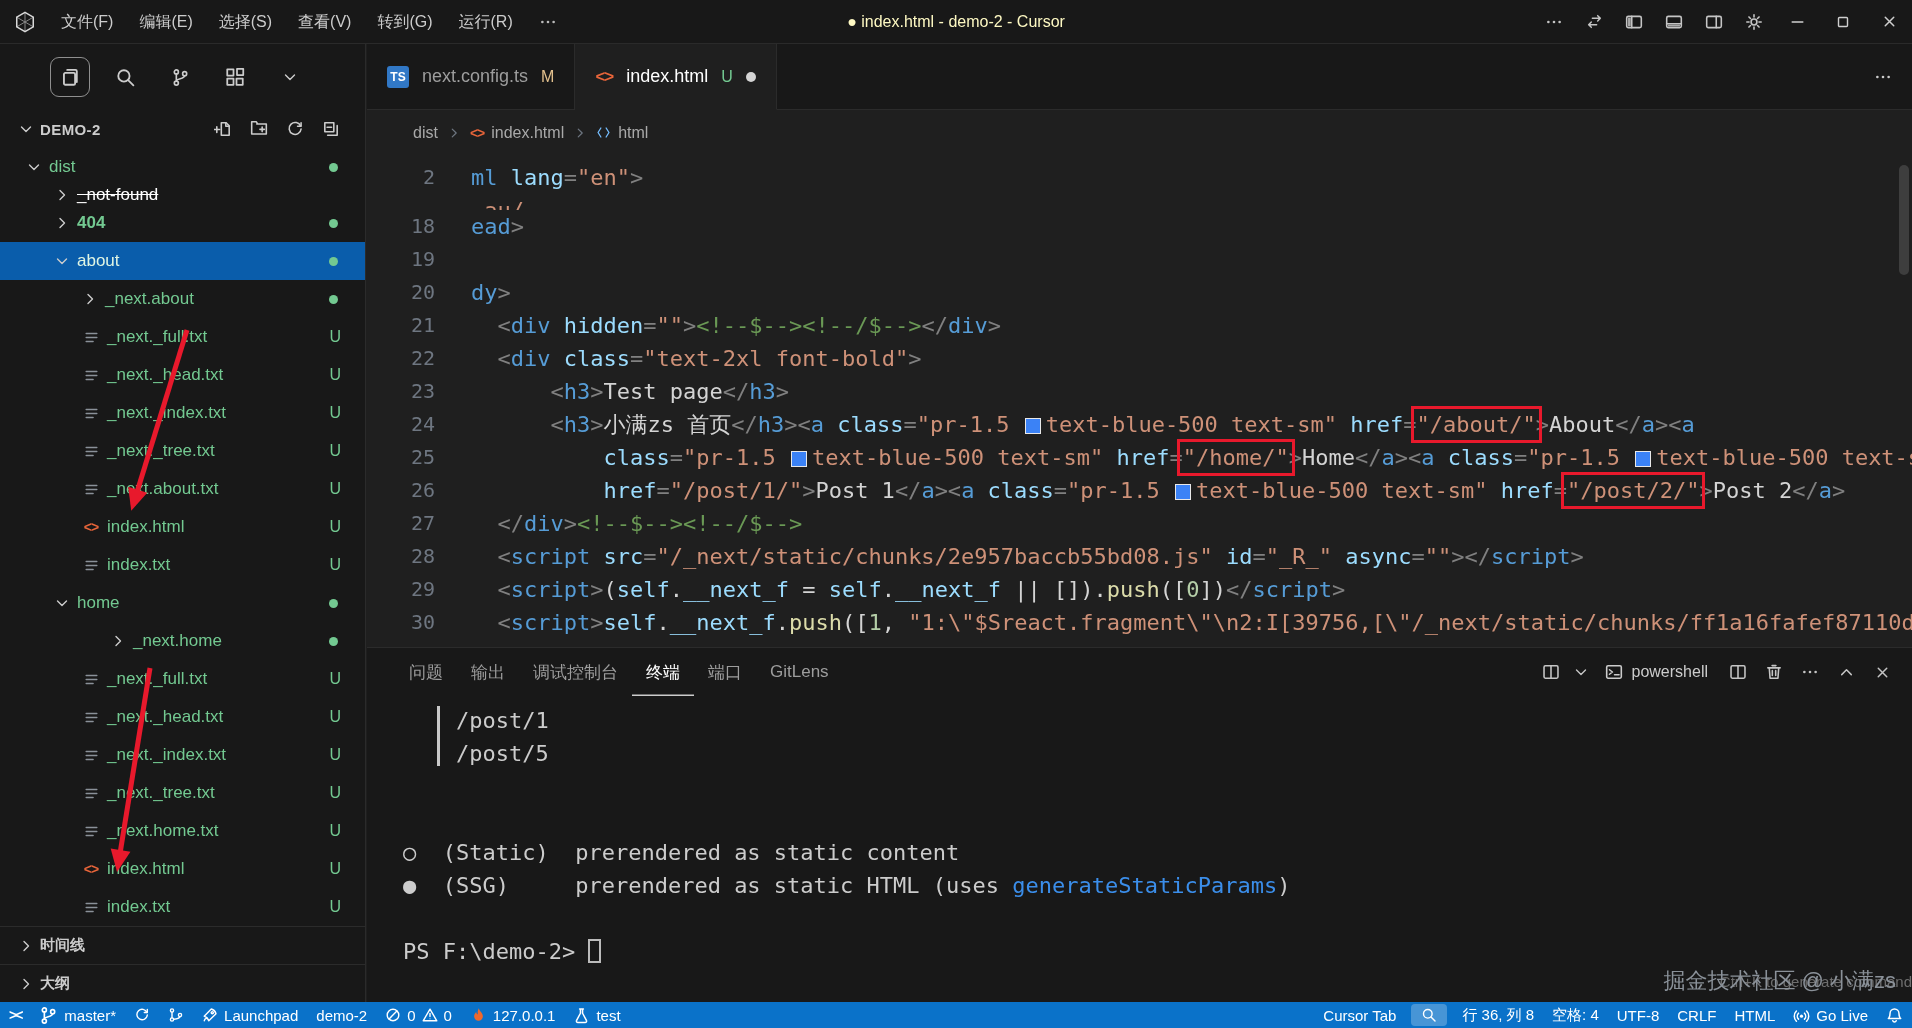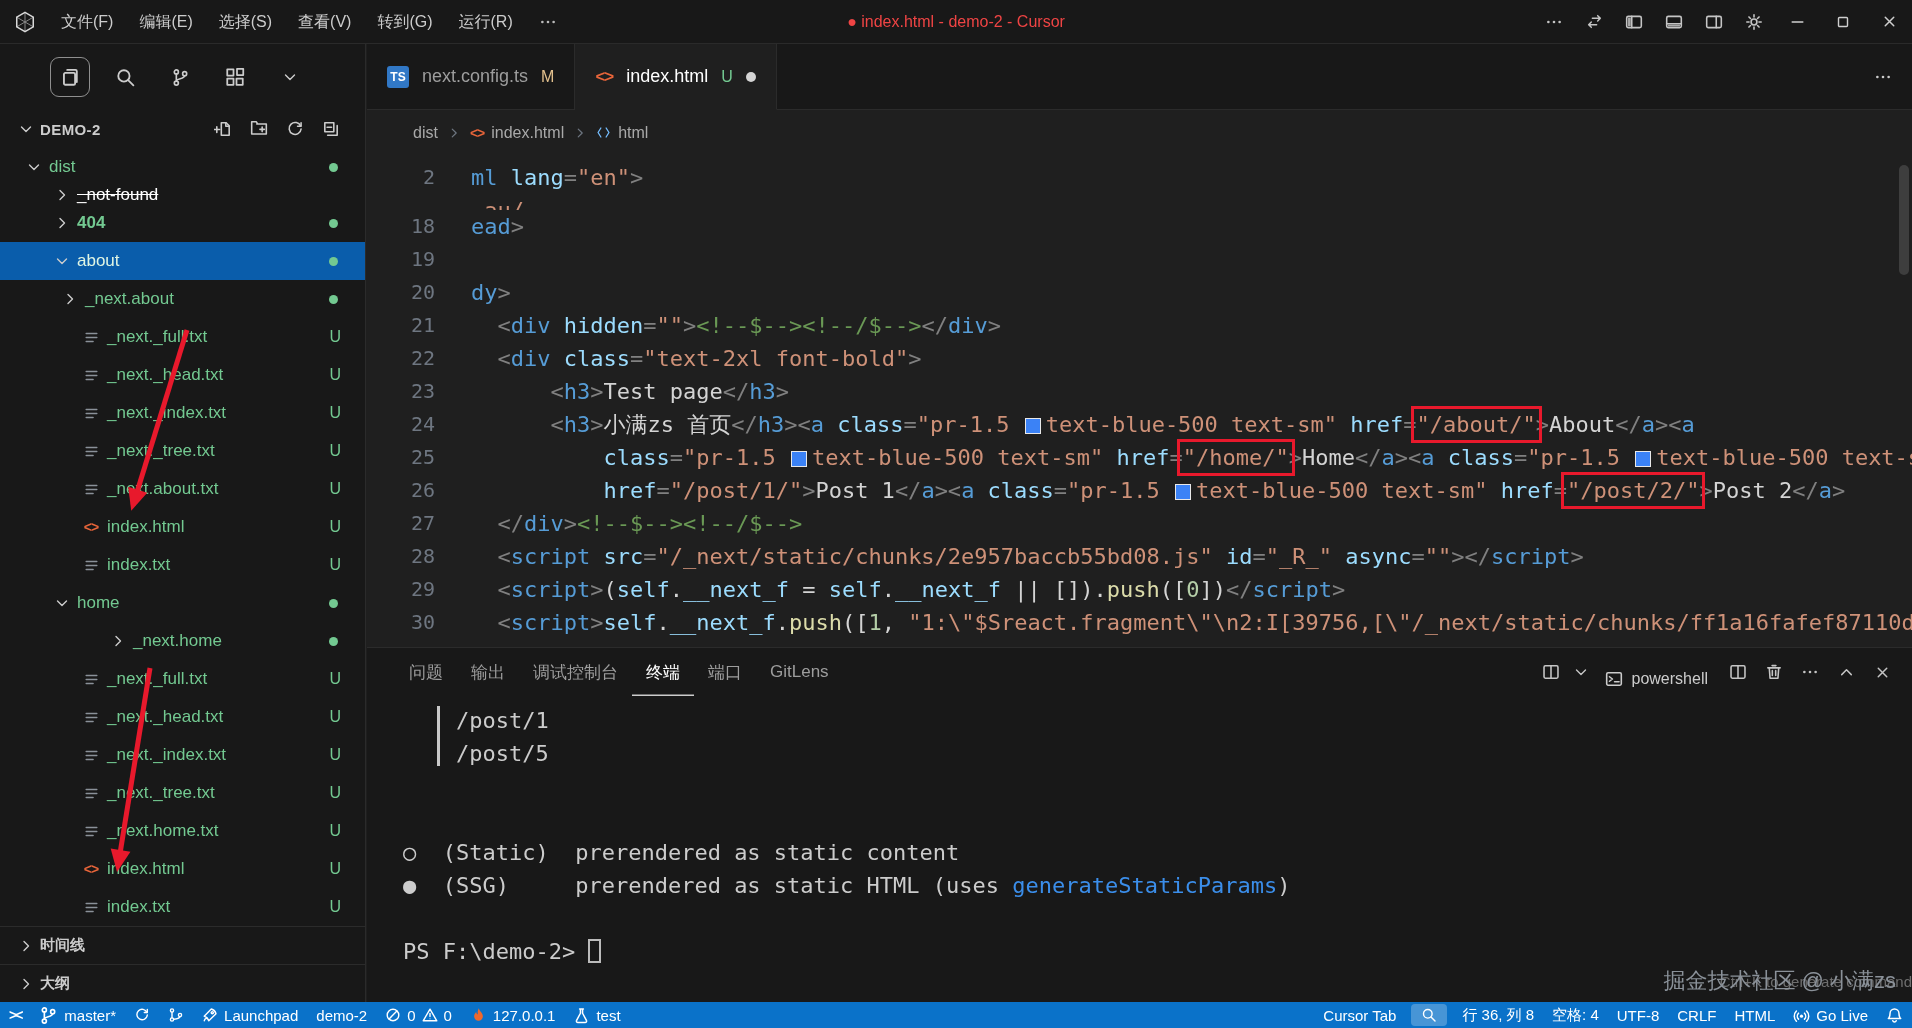--- a/index.html
+++ b/index.html
@@ -8,21 +8,21 @@
        font-family:"Liberation Sans","DejaVu Sans",sans-serif;font-size:16px}
   .ic svg,.chev svg{display:block}
 
   
   .titlebar{position:absolute;left:0;top:0;width:100%;height:44px;background:#181818;
             border-bottom:1px solid #2a2a2a;display:flex;align-items:center;z-index:30}
   .logo{margin:0 12px 0 14px;display:flex}
   .menus{display:flex;height:100%}
   .menu-item{padding:0 13px;height:44px;display:flex;align-items:center;color:#cccccc;font-size:16px}
   .menu-more{color:#bbb}
-  .tb-title{position:absolute;left:50%;transform:translateX(-50%);color:#ef4444;font-size:16px;white-space:nowrap}
+  .tb-title{position:absolute;left:50%;transform:translateX(-50%);color:#fef9c3;font-size:16px;white-space:nowrap}
   .tb-right{margin-left:auto;display:flex;align-items:center;height:100%}
   .tb-btn{width:40px;height:44px;display:flex;align-items:center;justify-content:center;color:#c5c5c5}
   .win-btn{width:46px;height:44px;display:flex;align-items:center;justify-content:center;color:#cfcfcf}
 
   
   .sidebar{position:absolute;left:0;top:44px;width:366px;bottom:26px;background:#181818;
            border-right:1px solid #2b2b2b;display:flex;flex-direction:column;overflow:hidden;z-index:5}
   .side-toolbar{height:66px;flex:none;display:flex;align-items:center;gap:15px;padding-left:50px}
   .st-btn{width:40px;height:40px;display:flex;align-items:center;justify-content:center;color:#cccccc}
   .st-btn.active{border:1px solid #8f8f8f;border-radius:9px}
@@ -79,21 +79,21 @@
         vertical-align:-2px;margin:0 5px 0 2px}
   .vscroll{position:absolute;right:3px;top:10px;width:10px;height:110px;background:rgba(121,121,121,.35);border-radius:5px}
 
   
   .panel{height:355px;flex:none;background:#181818;border-top:1px solid #2b2b2b;
          display:flex;flex-direction:column;position:relative}
   .panel-header{height:48px;flex:none;display:flex;align-items:center}
   .panel-tabs{display:flex;height:100%;padding-left:28px}
   .panel-tab{padding:0 14px;display:flex;align-items:center;font-size:17px;color:#9d9d9d;height:100%}
   .panel-tab.active{color:#ffffff;box-shadow:inset 0 -1.5px 0 #cccccc}
-  .panel-actions{margin-left:auto;display:flex;align-items:flex-end;gap:4px;padding-right:14px;color:#c5c5c5}
+  .panel-actions{margin-left:auto;display:flex;align-items:center;gap:4px;padding-right:14px;color:#c5c5c5}
   .pa-btn{width:32px;height:32px;display:flex;align-items:center;justify-content:center}
   .pa-btn.sm{width:20px}
   .pa-shell{display:flex;align-items:center;gap:9px;font-size:16px;color:#cccccc;padding:0 10px}
 
   .terminal{flex:1;position:relative;padding:8px 0 0 36px;color:#cccccc;
             font-family:"DejaVu Sans Mono","Liberation Mono",monospace;font-size:22px}
   .term-line{height:33px;line-height:33px;white-space:pre}
   .tk-w{color:#cccccc}.tk-lnk{color:#3b8eea}
   .term-cursor{display:inline-block;width:13px;height:24px;border:2px solid #bbbbbb;vertical-align:-4px}
   .term-bar{position:absolute;left:70px;top:10px;width:3px;height:60px;background:#c8c8c8}
@@ -295,21 +295,21 @@
       </div>
       <div class="tree-row selected" style="padding-left: 50px;">
         <span class="chev">
           <svg width="16" height="16" viewBox="0 0 16 16" fill="none" stroke="currentColor" stroke-width="1.4" stroke-linecap="round" stroke-linejoin="round">
             <path d="M3.5 6l4.5 4.5L12.5 6"></path>
           </svg>
         </span>
         <span class="tree-label">about</span>
         <span class="badge-dot"></span>
       </div>
-      <div class="tree-row" style="padding-left: 58px;">
+      <div class="tree-row" style="padding-left: 78px;">
         <span class="chev">
           <svg width="16" height="16" viewBox="0 0 16 16" fill="none" stroke="currentColor" stroke-width="1.4" stroke-linecap="round" stroke-linejoin="round">
             <path d="M6 3.5L10.5 8L6 12.5"></path>
           </svg>
         </span>
         <span class="tree-label">_next.about</span>
         <span class="badge-dot"></span>
       </div>
       <div class="tree-row" style="padding-left: 78px;">
         <span class="ficon">

